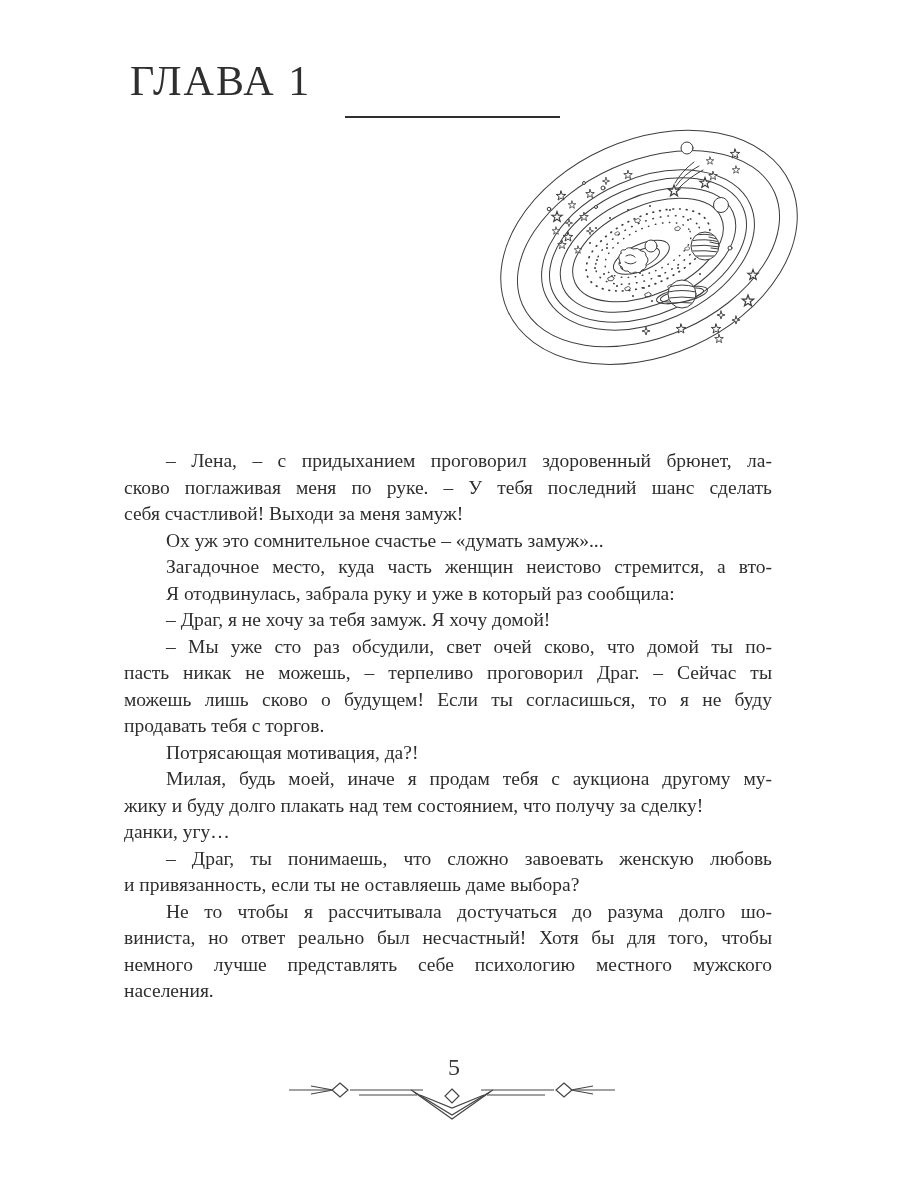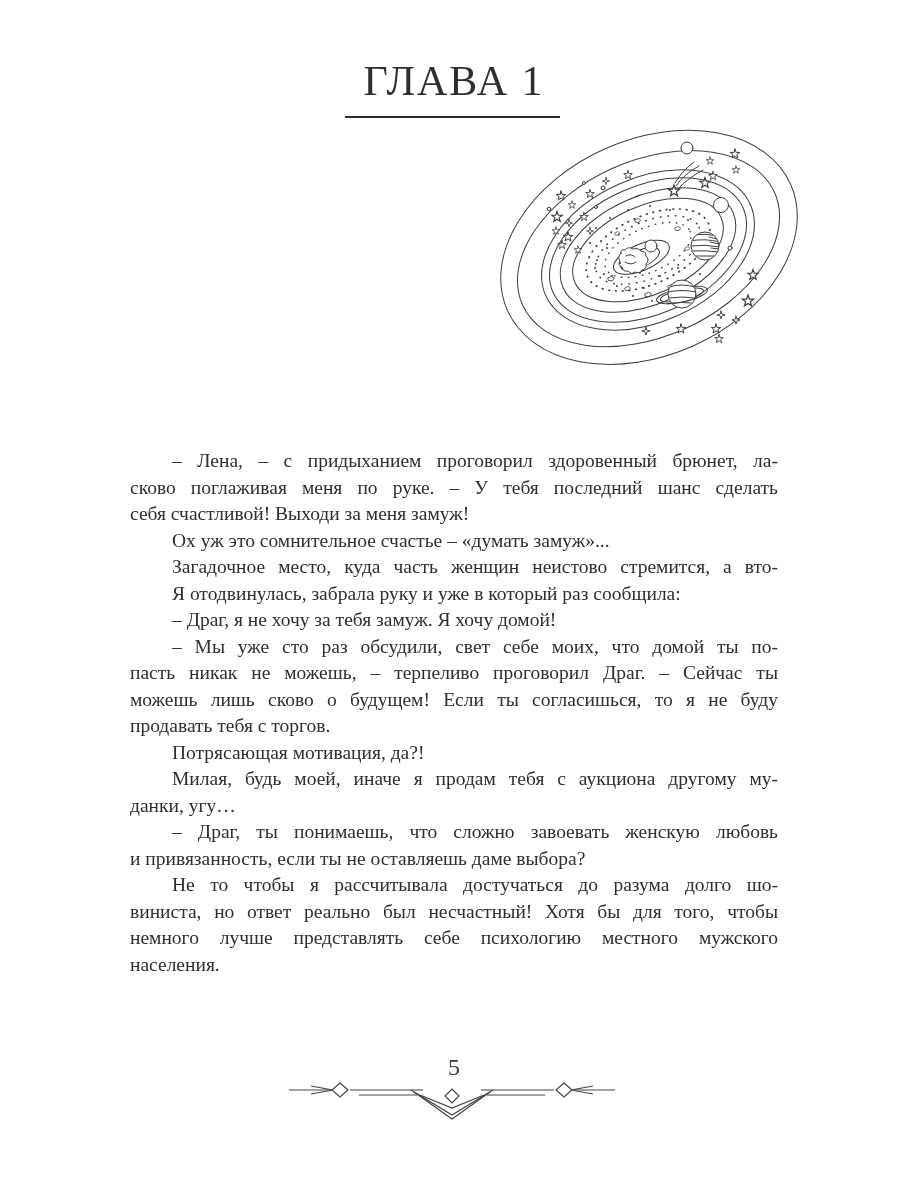--- a/index.html
+++ b/index.html
@@ -1,32 +1,32 @@
 <!DOCTYPE html>
 <html><head>
 <meta charset="utf-8">
 <style>
   html,body { margin:0; padding:0; background:#ffffff; }
   body { width:900px; height:1200px; font-family:"Liberation Serif", serif; color:#2e2e2e; }
   .page { position:relative; width:900px; height:1200px; background:#ffffff; overflow:hidden; }
 
   .chapter-title {
     position:absolute; left:130px; top:58px; width:648px;
-    text-align:center; font-size:42px; line-height:46px;
+    text-align:left; font-size:42px; line-height:46px;
     letter-spacing:2px; color:#2f2f2f; font-weight:400;
   }
   .title-rule {
     position:absolute; left:345px; top:116px; width:215px; height:2px;
     background:#2f2f2f;
   }
 
   .illustration { position:absolute; left:500px; top:128px; }
 
   .text-block {
-    position:absolute; left:130px; top:448px; width:648px;
+    position:absolute; left:124px; top:448px; width:648px;
     font-size:19.5px; line-height:26.5px; color:#2e2e2e;
   }
   .text-block .line { text-align:justify; text-align-last:justify; }
   .text-block .line.last { text-align-last:left; }
   .text-block .line.first { text-indent:42px; }
 
   .page-number {
     position:absolute; left:130px; top:1054px; width:648px;
     text-align:center; font-size:24px; color:#3a3a3a;
   }
@@ -177,26 +177,27 @@
   </svg>
 
   <div class="text-block">
       <div class="line first">– Лена, – с придыханием проговорил здоровенный брюнет, ла-</div>
       <div class="line">сково поглаживая меня по руке. – У тебя последний шанс сделать</div>
       <div class="line last">себя счастливой! Выходи за меня замуж!</div>
       <div class="line first last">Ох уж это сомнительное счастье – «думать замуж»...</div>
       <div class="line first">Загадочное место, куда часть женщин неистово стремится, а вто-</div>
       <div class="line first last">Я отодвинулась, забрала руку и уже в который раз сообщила:</div>
       <div class="line first last">– Драг, я не хочу за тебя замуж. Я хочу домой!</div>
-      <div class="line first">– Мы уже сто раз обсудили, свет себе моих, что домой ты по-</div>
+      <div class="line first">– Мы уже сто раз обсудили, свет очей сково, что домой ты по-</div>
       <div class="line">пасть никак не можешь, – терпеливо проговорил Драг. – Сейчас ты</div>
       <div class="line">можешь лишь сково о будущем! Если ты согласишься, то я не буду</div>
       <div class="line last">продавать тебя с торгов.</div>
       <div class="line first last">Потрясающая мотивация, да?!</div>
       <div class="line first">Милая, будь моей, иначе я продам тебя с аукциона другому му-</div>
+      <div class="line last">жику и буду долго плакать над тем состоянием, что получу за сделку!</div>
       <div class="line last">данки, угу…</div>
       <div class="line first">– Драг, ты понимаешь, что сложно завоевать женскую любовь</div>
       <div class="line last">и привязанность, если ты не оставляешь даме выбора?</div>
       <div class="line first">Не то чтобы я рассчитывала достучаться до разума долго шо-</div>
       <div class="line">виниста, но ответ реально был несчастный! Хотя бы для того, чтобы</div>
       <div class="line">немного лучше представлять себе психологию местного мужского</div>
       <div class="line last">населения.</div>
     </div>
 
   <div class="page-number">5</div>

